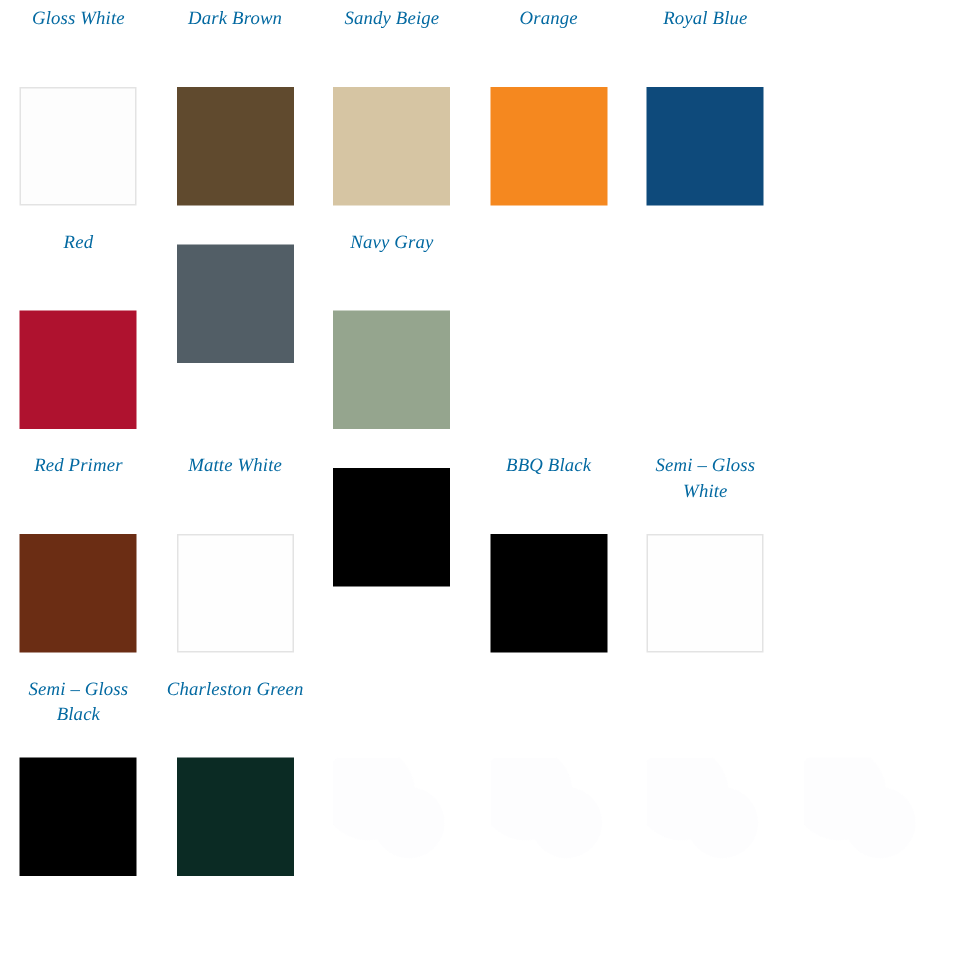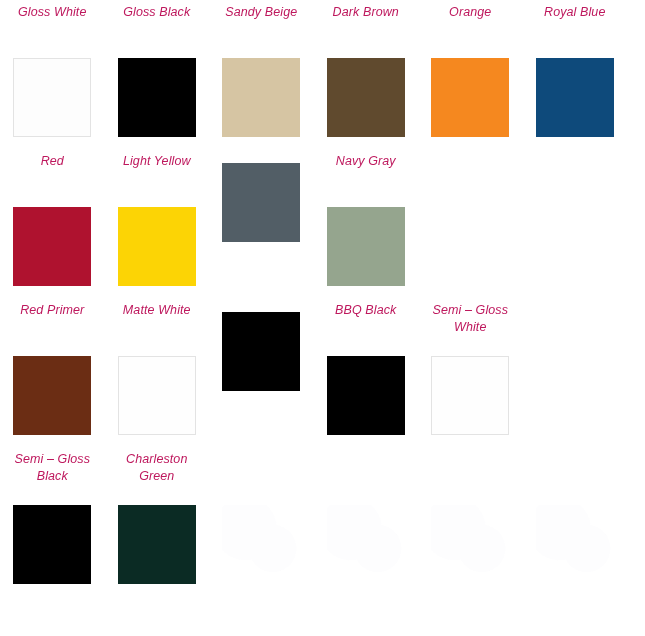--- a/index.html
+++ b/index.html
@@ -31,27 +31,28 @@
   .swatch-cell {
     width: 104.5px;
     display: flex;
     flex-direction: column;
     align-items: center;
   }
 
   .swatch-label {
     font-size: 12.5px;
     font-style: italic;
-    color: #be185d;
+    color: #0369a1;
     line-height: 17px;
     text-align: center;
     width: 92px;
     letter-spacing: 0.1px;
     white-space: normal;
     word-wrap: break-word;
+    font-family: Liberation Serif, serif;
   }
 
   .label-area {
     height: 44px;
     padding-top: 4px;
     display: flex;
     align-items: flex-start;
     justify-content: center;
     width: 100%;
   }
@@ -93,140 +94,124 @@
       <div class="swatch-cell">
         <div class="label-area">
           <div class="swatch-label">Gloss White</div>
         </div>
         <div class="chip-area">
           <div class="swatch-chip bordered" style="background: rgb(253, 253, 253);"></div>
         </div>
       </div>
       <div class="swatch-cell">
         <div class="label-area">
-          <div class="swatch-label">Gloss Black</div>
-        </div>
+          <div class="swatch-label">Dark Brown</div>
+        </div>
+        <div class="chip-area">
+          <div class="swatch-chip" style="background: rgb(96, 74, 46);"></div>
+        </div>
+      </div>
+      <div class="swatch-cell">
+        <div class="label-area">
+          <div class="swatch-label">Sandy Beige</div>
+        </div>
+        <div class="chip-area">
+          <div class="swatch-chip" style="background: rgb(214, 197, 163);"></div>
+        </div>
+      </div>
+      <div class="swatch-cell">
+        <div class="label-area">
+          <div class="swatch-label">Orange</div>
+        </div>
+        <div class="chip-area">
+          <div class="swatch-chip" style="background: rgb(245, 136, 31);"></div>
+        </div>
+      </div>
+      <div class="swatch-cell">
+        <div class="label-area">
+          <div class="swatch-label">Royal Blue</div>
+        </div>
+        <div class="chip-area">
+          <div class="swatch-chip" style="background: rgb(14, 74, 123);"></div>
+        </div>
+      </div>
+    </div>
+    <div class="swatch-row">
+      <div class="swatch-cell">
+        <div class="label-area">
+          <div class="swatch-label">Red</div>
+        </div>
+        <div class="chip-area">
+          <div class="swatch-chip" style="background: rgb(175, 18, 47);"></div>
+        </div>
+      </div>
+      <div class="swatch-cell">
+        <div class="chip-area">
+          <div class="swatch-chip" style="background: rgb(82, 94, 102);"></div>
+        </div>
+      </div>
+      <div class="swatch-cell">
+        <div class="label-area">
+          <div class="swatch-label">Navy Gray</div>
+        </div>
+        <div class="chip-area">
+          <div class="swatch-chip" style="background: rgb(149, 165, 142);"></div>
+        </div>
+      </div>
+    </div>
+    <div class="swatch-row">
+      <div class="swatch-cell">
+        <div class="label-area">
+          <div class="swatch-label">Red Primer</div>
+        </div>
+        <div class="chip-area">
+          <div class="swatch-chip" style="background: rgb(107, 45, 20);"></div>
+        </div>
+      </div>
+      <div class="swatch-cell">
+        <div class="label-area">
+          <div class="swatch-label">Matte White</div>
+        </div>
+        <div class="chip-area">
+          <div class="swatch-chip bordered" style="background: rgb(254, 254, 254);"></div>
+        </div>
+      </div>
+      <div class="swatch-cell">
         <div class="chip-area">
           <div class="swatch-chip" style="background: rgb(0, 0, 0);"></div>
         </div>
       </div>
       <div class="swatch-cell">
         <div class="label-area">
-          <div class="swatch-label">Sandy Beige</div>
-        </div>
-        <div class="chip-area">
-          <div class="swatch-chip" style="background: rgb(214, 197, 163);"></div>
-        </div>
-      </div>
-      <div class="swatch-cell">
-        <div class="label-area">
-          <div class="swatch-label">Dark Brown</div>
-        </div>
-        <div class="chip-area">
-          <div class="swatch-chip" style="background: rgb(96, 74, 46);"></div>
-        </div>
-      </div>
-      <div class="swatch-cell">
-        <div class="label-area">
-          <div class="swatch-label">Orange</div>
-        </div>
-        <div class="chip-area">
-          <div class="swatch-chip" style="background: rgb(245, 136, 31);"></div>
-        </div>
-      </div>
-      <div class="swatch-cell">
-        <div class="label-area">
-          <div class="swatch-label">Royal Blue</div>
-        </div>
-        <div class="chip-area">
-          <div class="swatch-chip" style="background: rgb(14, 74, 123);"></div>
-        </div>
-      </div>
-    </div>
-    <div class="swatch-row">
-      <div class="swatch-cell">
-        <div class="label-area">
-          <div class="swatch-label">Red</div>
-        </div>
-        <div class="chip-area">
-          <div class="swatch-chip" style="background: rgb(175, 18, 47);"></div>
-        </div>
-      </div>
-      <div class="swatch-cell">
-        <div class="label-area">
-          <div class="swatch-label">Light Yellow</div>
-        </div>
-        <div class="chip-area">
-          <div class="swatch-chip" style="background: rgb(252, 212, 5);"></div>
-        </div>
-      </div>
-      <div class="swatch-cell">
-        <div class="chip-area">
-          <div class="swatch-chip" style="background: rgb(82, 94, 102);"></div>
-        </div>
-      </div>
-      <div class="swatch-cell">
-        <div class="label-area">
-          <div class="swatch-label">Navy Gray</div>
-        </div>
-        <div class="chip-area">
-          <div class="swatch-chip" style="background: rgb(149, 165, 142);"></div>
-        </div>
-      </div>
-    </div>
-    <div class="swatch-row">
-      <div class="swatch-cell">
-        <div class="label-area">
-          <div class="swatch-label">Red Primer</div>
-        </div>
-        <div class="chip-area">
-          <div class="swatch-chip" style="background: rgb(107, 45, 20);"></div>
-        </div>
-      </div>
-      <div class="swatch-cell">
-        <div class="label-area">
-          <div class="swatch-label">Matte White</div>
+          <div class="swatch-label">BBQ Black</div>
+        </div>
+        <div class="chip-area">
+          <div class="swatch-chip" style="background: rgb(0, 0, 0);"></div>
+        </div>
+      </div>
+      <div class="swatch-cell">
+        <div class="label-area">
+          <div class="swatch-label">Semi – Gloss White</div>
         </div>
         <div class="chip-area">
           <div class="swatch-chip bordered" style="background: rgb(254, 254, 254);"></div>
         </div>
       </div>
-      <div class="swatch-cell">
+    </div>
+    <div class="swatch-row">
+      <div class="swatch-cell">
+        <div class="label-area">
+          <div class="swatch-label">Semi – Gloss Black</div>
+        </div>
         <div class="chip-area">
           <div class="swatch-chip" style="background: rgb(0, 0, 0);"></div>
         </div>
       </div>
       <div class="swatch-cell">
         <div class="label-area">
-          <div class="swatch-label">BBQ Black</div>
-        </div>
-        <div class="chip-area">
-          <div class="swatch-chip" style="background: rgb(0, 0, 0);"></div>
-        </div>
-      </div>
-      <div class="swatch-cell">
-        <div class="label-area">
-          <div class="swatch-label">Semi – Gloss White</div>
-        </div>
-        <div class="chip-area">
-          <div class="swatch-chip bordered" style="background: rgb(254, 254, 254);"></div>
-        </div>
-      </div>
-    </div>
-    <div class="swatch-row">
-      <div class="swatch-cell">
-        <div class="label-area">
-          <div class="swatch-label">Semi – Gloss Black</div>
-        </div>
-        <div class="chip-area">
-          <div class="swatch-chip" style="background: rgb(0, 0, 0);"></div>
-        </div>
-      </div>
-      <div class="swatch-cell">
-        <div class="label-area">
           <div class="swatch-label">Charleston Green</div>
         </div>
         <div class="chip-area">
           <div class="swatch-chip" style="background: rgb(11, 43, 36);"></div>
         </div>
       </div>
       <div class="swatch-cell">
         <div class="label-area">
           <div class="swatch-label"></div>
         </div>

